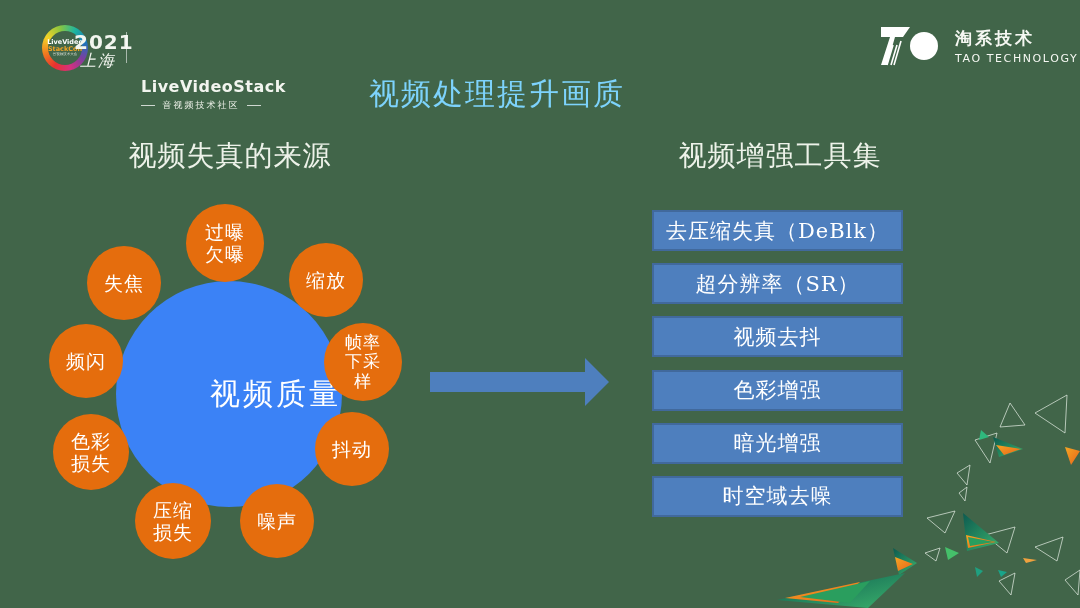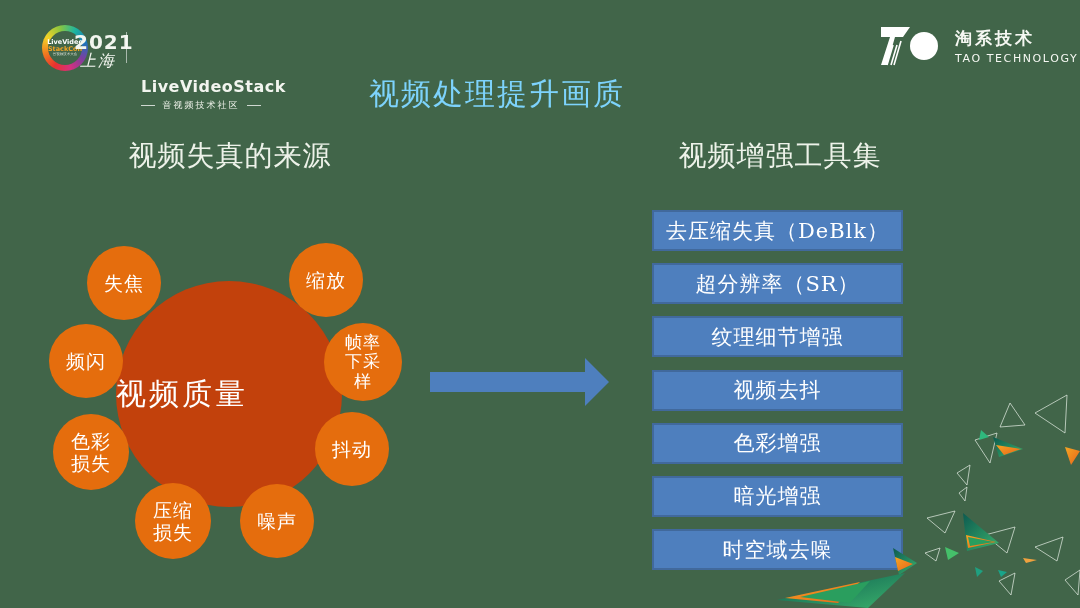--- a/index.html
+++ b/index.html
@@ -37,21 +37,21 @@
 
   
   .title{position:absolute;left:347px;top:74px;width:300px;text-align:center;
     color:#7dd3fc;font-size:30px;letter-spacing:2px;}
   .heading{position:absolute;color:#edf2e9;font-size:28px;letter-spacing:1px;text-align:center;width:300px;}
   .heading-left{left:80px;top:137px;}
   .heading-right{left:630px;top:137px;}
 
   
   .hub{position:absolute;left:116px;top:281px;width:226px;height:226px;border-radius:50%;
-    background:#c2410c;display:flex;align-items:center;justify-content:flex-start;}
+    background:#3b82f6;display:flex;align-items:center;justify-content:flex-end;}
   .hub-label{color:#fff;font-size:30px;letter-spacing:3px;}
   .factor{position:absolute;border-radius:50%;background:#e56d0d;color:#fff;
     display:flex;align-items:center;justify-content:center;text-align:center;}
   .factor-label{font-size:19px;line-height:1.18;letter-spacing:1px;white-space:pre-line;}
   .f0{left:87px; top:246px;width:74px;height:74px;}
   .f1{left:186px;top:204px;width:78px;height:78px;}
   .f2{left:289px;top:243px;width:74px;height:74px;}
   .f3{left:49px; top:324px;width:74px;height:74px;}
   .f4{left:324px;top:323px;width:78px;height:78px;}
   .f4 .factor-label{font-size:17px;line-height:1.12;}
@@ -117,20 +117,24 @@
 
   <div class="heading heading-left serif">视频失真的来源</div>
   <div class="heading heading-right serif">视频增强工具集</div>
 
   <div class="hub">
     <span class="hub-label serif">视频质量</span>
   </div>
   <div class="factor f0">
       <span class="factor-label serif">失焦</span>
     </div>
+  <div class="factor f1">
+      <span class="factor-label serif">过曝
+欠曝</span>
+    </div>
   <div class="factor f2">
       <span class="factor-label serif">缩放</span>
     </div>
   <div class="factor f3">
       <span class="factor-label serif">频闪</span>
     </div>
   <div class="factor f4">
       <span class="factor-label serif">帧率
 下采
 样</span>
@@ -150,21 +154,20 @@
       <span class="factor-label serif">噪声</span>
     </div>
 
   <svg class="flow-arrow" width="185" height="54" viewBox="0 0 185 54" xmlns="http://www.w3.org/2000/svg">
     <polygon points="2,17 157,17 157,3 181,27 157,51 157,37 2,37" fill="#4e7fbe"></polygon>
   </svg>
 
   <div class="tools">
     <div class="tool-box serif">去压缩失真（DeBlk）</div>
     <div class="tool-box serif">超分辨率（SR）</div>
-    <div class="tool-box serif">纹理细节增强</div>
     <div class="tool-box serif">视频去抖</div>
     <div class="tool-box serif">色彩增强</div>
     <div class="tool-box serif">暗光增强</div>
     <div class="tool-box serif">时空域去噪</div>
   </div>
 
   <svg class="deco" width="320" height="223" viewBox="0 0 320 223" xmlns="http://www.w3.org/2000/svg">
     <defs>
       <linearGradient id="gTeal" x1="0" y1="0" x2="1" y2="1">
         <stop offset="0" stop-color="#0c5a50"></stop>

